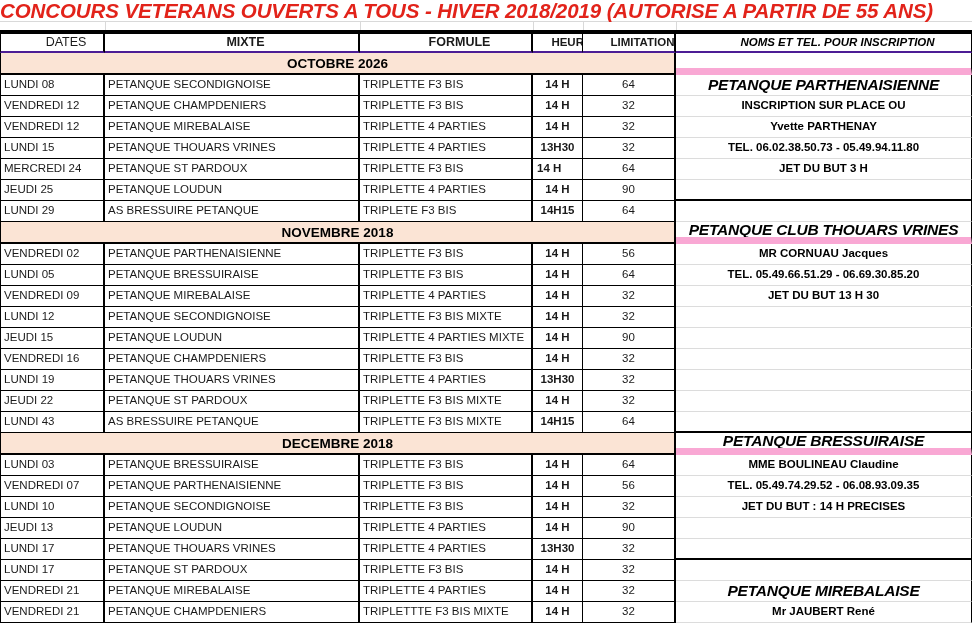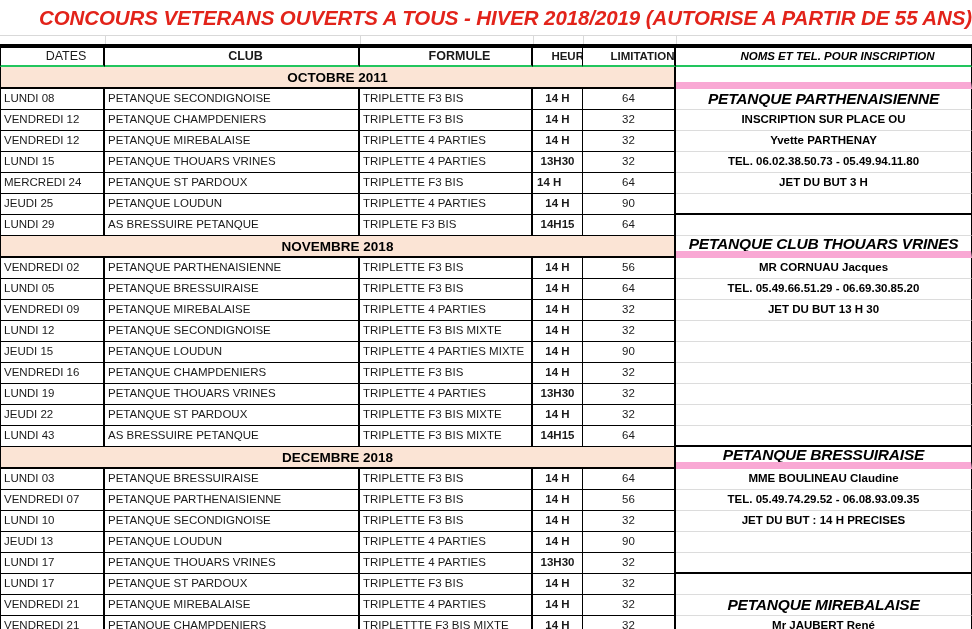--- a/index.html
+++ b/index.html
@@ -19,26 +19,26 @@
     position: relative;
     width: 972px;
     height: 629px;
     box-sizing: border-box;
     background: #ffffff;
   }
 
   
   .title-row {
     position: relative;
-    height: 36px;
+    height: 22px;
     box-sizing: border-box;
     border-bottom: 1px solid #d9d9d9;
     display: flex;
     align-items: center;
-    justify-content: flex-end;
+    justify-content: flex-start;
   }
   .title-text {
     color: #e2231a;
     font-weight: bold;
     font-style: italic;
     font-size: 20.5px;
     letter-spacing: -0.1px;
     white-space: nowrap;
   }
 
@@ -89,21 +89,21 @@
 
   .heure-left { justify-content: flex-start; padding-left: 4px; }
 
   
   .header-row .c {
     height: 21px;
     justify-content: center;
     font-weight: bold;
     font-size: 12.5px;
     border-top: 2px solid #000000;
-    border-bottom: 2px solid #22c55e;
+    border-bottom: 2px solid #4c1d95;
     border-right: 1px solid #000000;
     padding-left: 31px;
   }
   .header-row .c-dates {
     font-weight: normal;
     font-size: 12.5px;
     border-left: 1px solid #000;
     border-right: 2px solid #000000;
   }
   .header-row .c-club    { border-right: 2px solid #000000; }
@@ -178,28 +178,28 @@
     <div class="vline" style="left:105px"></div>
     <div class="vline" style="left:360px"></div>
     <div class="vline" style="left:533px"></div>
     <div class="vline" style="left:583px"></div>
     <div class="vline" style="left:676px"></div>
   </div>
 
   <div class="grid" id="grid">
       <div class="gridrow header-row">
         <div class="c c-dates">DATES</div>
-        <div class="c c-club">CLUB</div>
+        <div class="c c-club">MIXTE</div>
         <div class="c c-formule">FORMULE</div>
         <div class="c c-heure">HEURE</div>
         <div class="c c-limit">LIMITATION</div>
         <div class="c c-noms">NOMS ET TEL. POUR INSCRIPTION</div>
       </div>
       <div class="gridrow month-row">
-        <div class="month-banner">OCTOBRE 2011</div>
+        <div class="month-banner">OCTOBRE 2026</div>
         <div class="c c-noms noms-blank noms-botsep"></div>
       </div>
       <div class="gridrow data-row">
         <div class="c c-dates">LUNDI 08</div>
         <div class="c c-club">PETANQUE SECONDIGNOISE</div>
         <div class="c c-formule">TRIPLETTE F3 BIS</div>
         <div class="c c-heure">14 H</div>
         <div class="c c-limit">64</div>
         <div class="c c-noms noms-title">PETANQUE PARTHENAISIENNE</div>
       </div>

